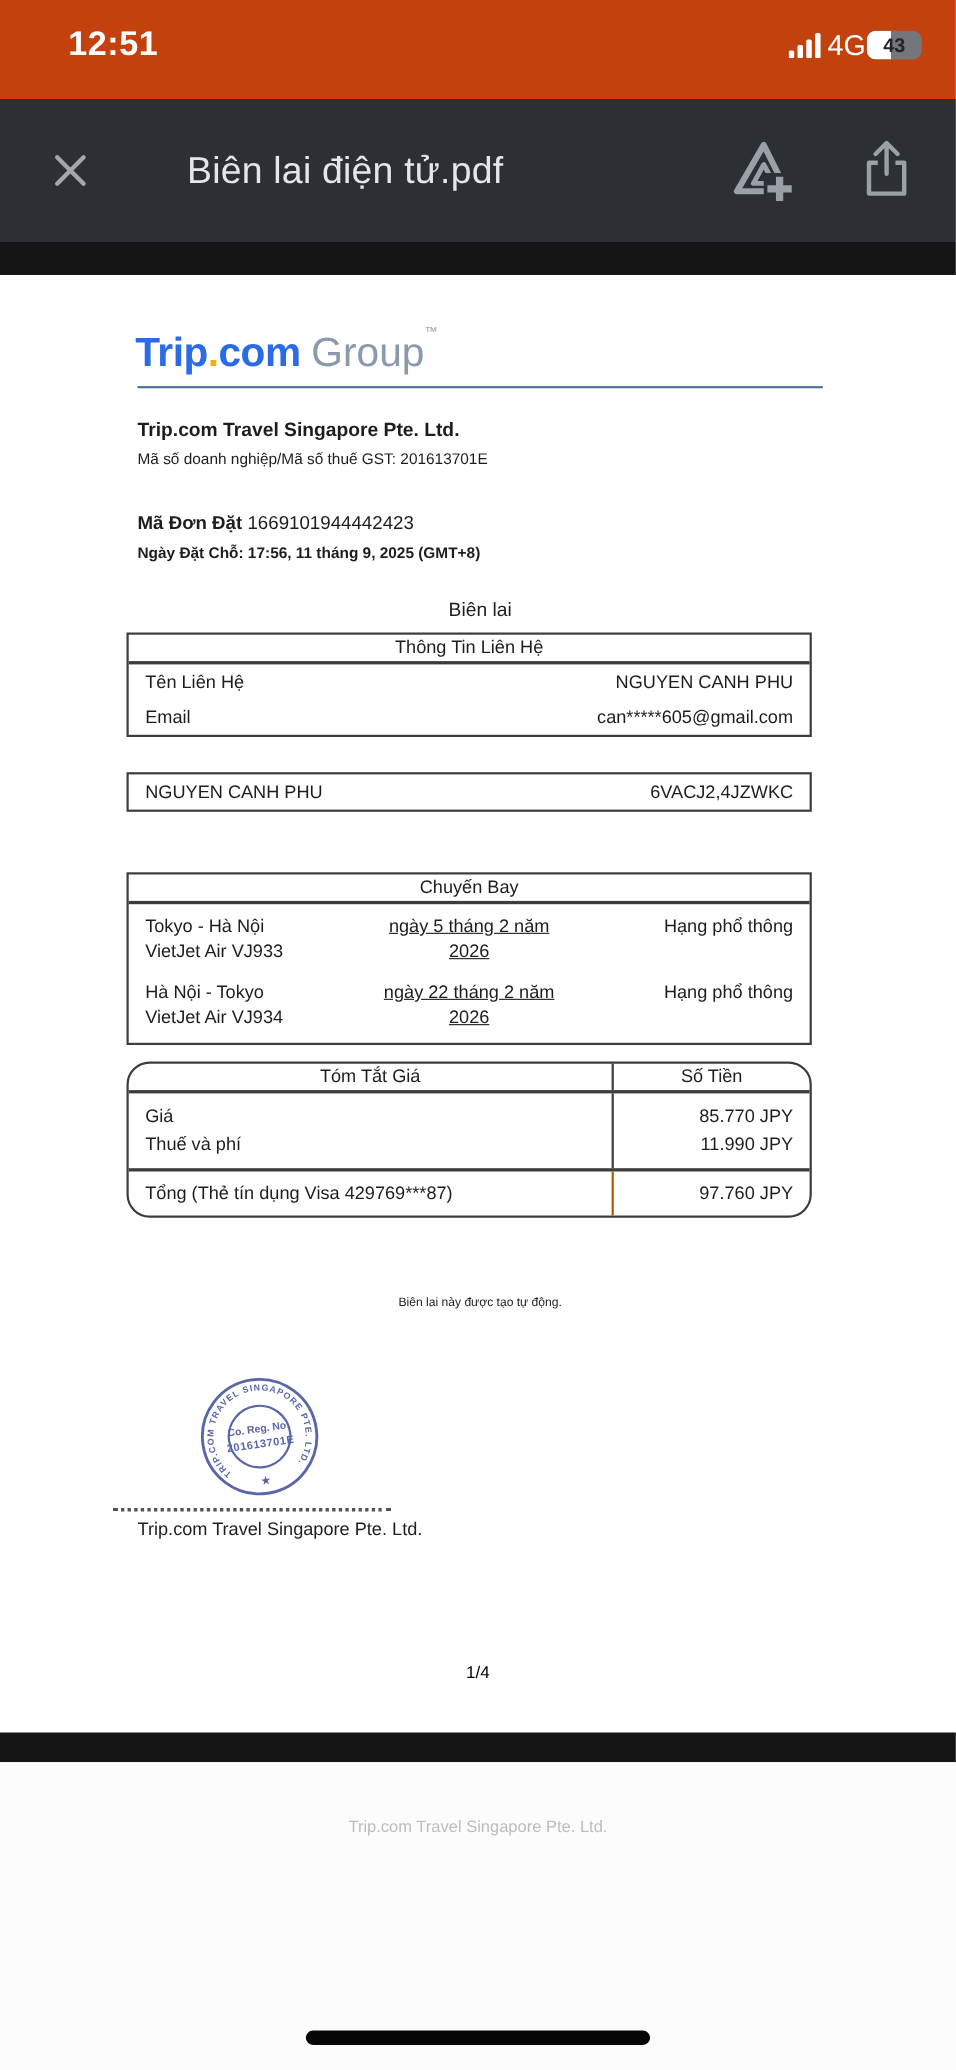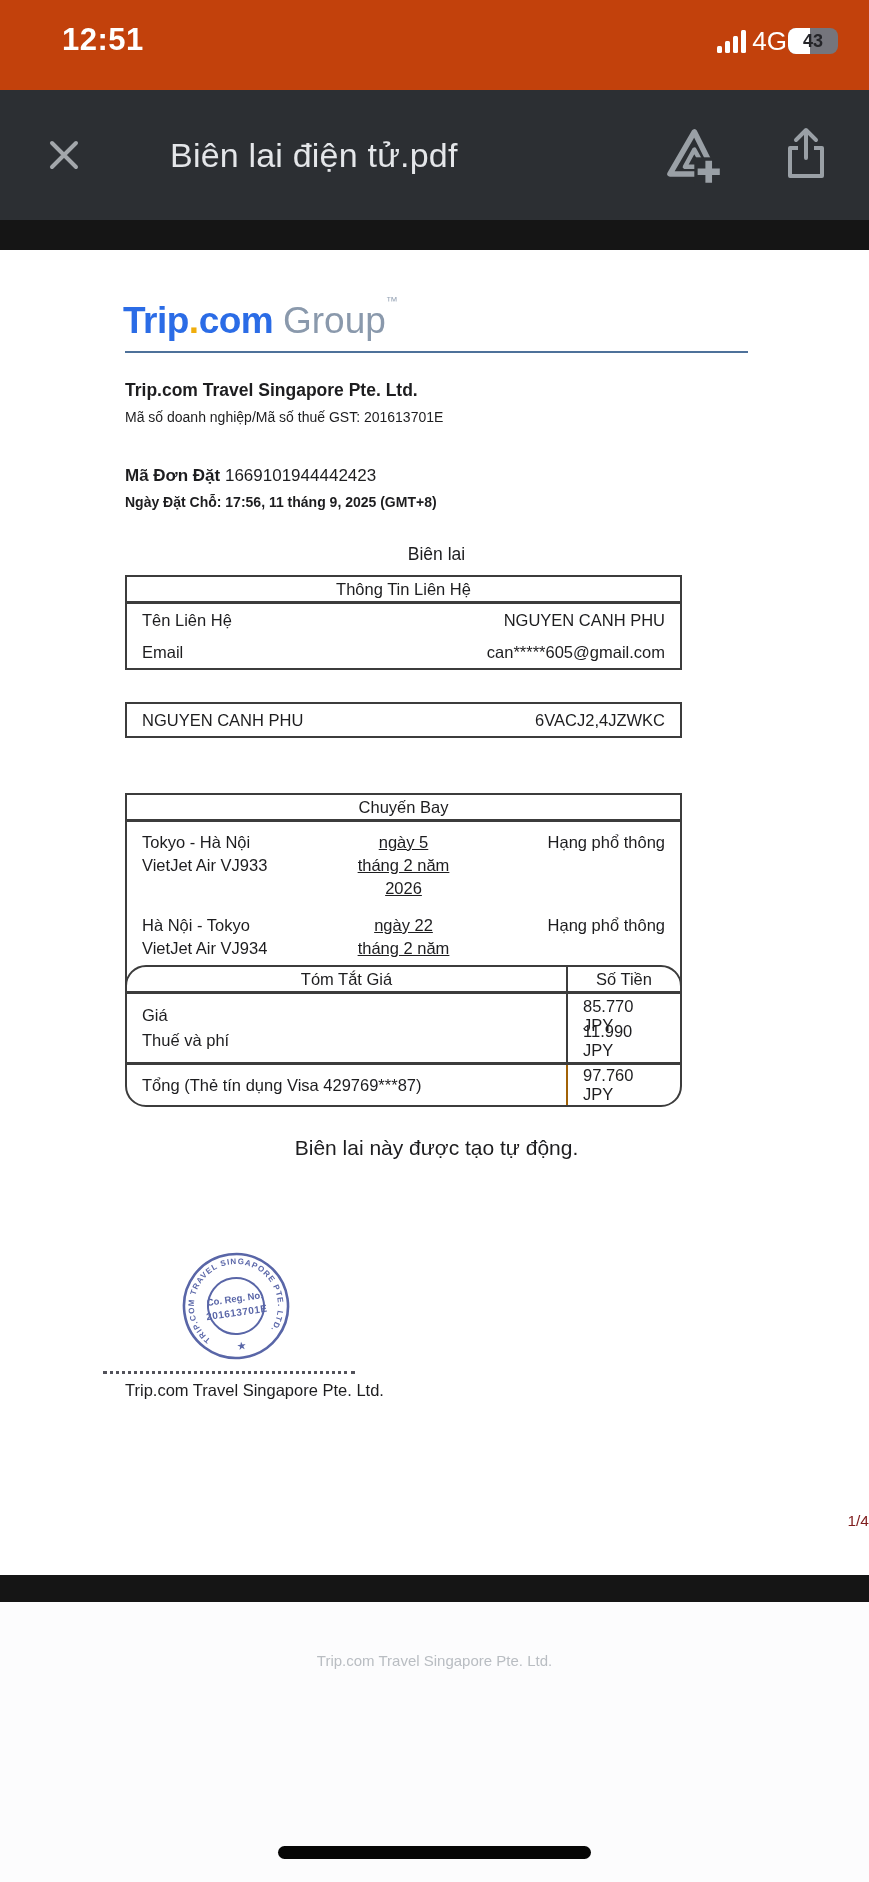--- a/index.html
+++ b/index.html
@@ -38,21 +38,21 @@
   .logo .lg-dot { color:#f0ad0c; }
   .logo .lg-group { color:#8a99ac; font-weight:400; letter-spacing:0; }
   .logo .lg-tm { color:#9aa7b8; font-size:12px; font-weight:400; vertical-align:28px; }
   .logo-rule { position:absolute; left:125px; top:101px; width:623px; height:2px; background:#4e719a; }
   .company { position:absolute; left:125px; top:130px; font-size:17.5px; font-weight:700; }
   .gstline { position:absolute; left:125px; top:159px; font-size:14px; }
   .bookingid { position:absolute; left:125px; top:216px; font-size:17px; }
   .bookingid b { font-weight:700; }
   .bookingdate { position:absolute; left:125px; top:244px; font-size:14px; font-weight:700; }
   .bienlai { position:absolute; left:125px; top:294px; width:623px; text-align:center; font-size:17.5px; }
-  .tbl { position:absolute; left:125px; width:557px; border:2px solid #3c3c3c; background:#fff; font-size:16.5px; }
+  .tbl { position:absolute; left:115px; width:623px; border:2px solid #3c3c3c; background:#fff; font-size:16.5px; }
   .tbl-head { text-align:center; padding:3px 0 2px; border-bottom:3px solid #3c3c3c; }
   .tbl-contact { top:325px; }
   .tbl-passenger { top:452px; }
   .tbl-flights { top:543px; }
   .tbl-price { top:715px;border-radius:21px; }
   .row2col { display:flex; justify-content:space-between; align-items:center; height:32px; padding:0 15px; }
   .tbl-contact .row2col:first-of-type { height:33px; padding-top:3px; }
   .flight-row { display:grid; grid-template-columns:215px 1fr 215px; padding:9px 15px 5px; line-height:23px; }
   .flight-row + .flight-row { padding-bottom:11px; }
   .fl-mid { text-align:center;text-decoration:underline; }
@@ -61,25 +61,25 @@
   .price-head > div { text-align:center; padding:3px 0 2px; }
   .price-head > div:last-child { border-left:2px solid #3c3c3c; }
   .price-body { display:grid; grid-template-columns:439px 1fr; }
   .price-body .pcol { padding:9px 0; }
   .price-body .pcol:last-child { border-left:2px solid #3c3c3c; }
   .price-body .pline { height:25px; display:flex; align-items:center; padding:0 15px; }
   .price-body .pcol:last-child .pline { justify-content:flex-end; }
   .price-total { display:grid; grid-template-columns:439px 1fr; border-top:3px solid #3c3c3c; }
   .price-total > div { height:40px; display:flex; align-items:center; padding:0 15px; }
   .price-total > div:last-child { border-left:2px solid #a16207; justify-content:flex-end; }
-  .auto-note { position:absolute; left:125px; top:886px; width:623px; text-align:center; font-size:21px; }
+  .auto-note { position:absolute; left:125px; top:928px; width:623px; text-align:center; font-size:11px; }
   .stamp { position:absolute; left:180px; top:1000px; width:112px; height:112px; transform:rotate(-8deg); opacity:.88; }
   .dashline { position:absolute; left:103px; top:1121px; width:252px; border-top:3px dotted #52525a; }
   .signature { position:absolute; left:125px; top:1131px; font-size:16.5px; }
-  .pagenum { position:absolute; left:0; top:1262px; width:869px; text-align:right; font-size:15.5px; color:#7f1d1d; }
+  .pagenum { position:absolute; left:0; top:1262px; width:869px; text-align:center; font-size:15.5px; color:#000000; }
   
   .home-indicator { position:absolute; left:278px; top:1846px; width:313px; height:13px;
                     border-radius:7px; background:#060606; }
 </style>
 </head>
 <body>
 
 <div class="statusbar">
   <div class="sb-time">12:51</div>
   <div class="sb-right">

